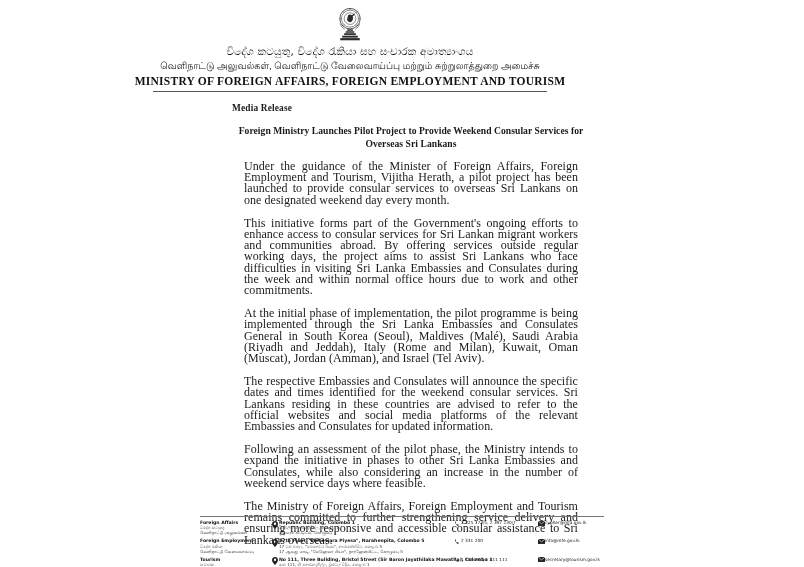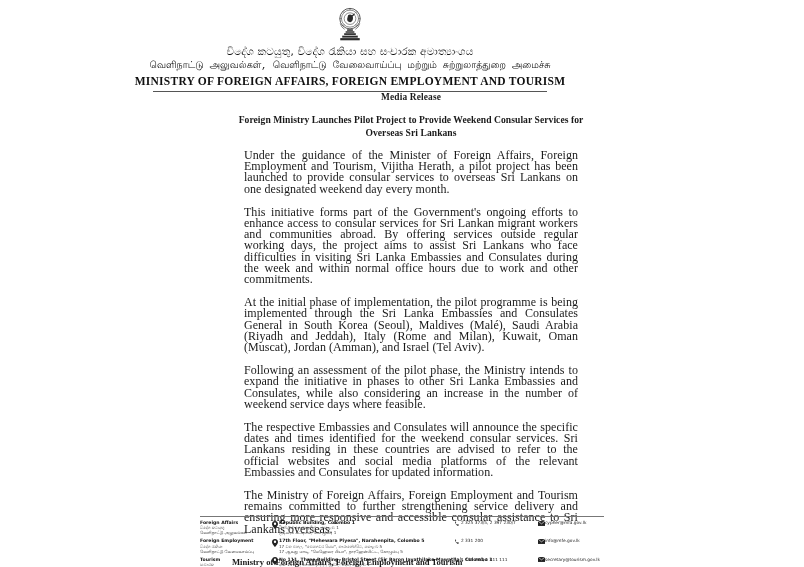--- a/index.html
+++ b/index.html
@@ -46,21 +46,21 @@
     color: #111;
     margin-top: 3px;
     line-height: 13px;
     font-family: "DejaVu Sans", sans-serif;
   }
   .lh-tamil {
     font-size: 9.5px;
     color: #111;
     margin-top: 2px;
     line-height: 12px;
-    font-family: Liberation Mono, monospace;
+    font-family: Liberation Sans, sans-serif;
     text-align: center;
   }
   .lh-english {
     font-size: 11.5px;
     font-weight: bold;
     letter-spacing: 0.25px;
     margin-top: 3px;
     color: #111;
   }
   .lh-rule {
@@ -69,23 +69,24 @@
     border-top: 1.3px solid #555;
   }
 
   
   .doc-col {
     width: 358px;
     margin: 0 auto;
     margin-left: 232px;
   }
   .media-release {
-    text-align: center;
+    text-align: left;
     font-weight: bold;
     font-size: 9.4px;
+    margin-top: 11px;
     letter-spacing: 0.15px;
   }
   .headline {
     text-align: center;
     font-weight: bold;
     font-size: 9.6px;
     line-height: 13px;
     margin-top: 11px;
     letter-spacing: 0.05px;
   }
@@ -226,22 +227,22 @@
   </div>
 
   <div class="doc-col">
 
     <div class="media-release">Media Release</div>
     <div class="headline">Foreign Ministry Launches Pilot Project to Provide Weekend Consular Services for Overseas Sri Lankans</div>
 
     <p class="body-par">Under the guidance of the Minister of Foreign Affairs, Foreign Employment and Tourism, Vijitha Herath, a pilot project has been launched to provide consular services to overseas Sri Lankans on one designated weekend day every month.</p>
     <p class="body-par">This initiative forms part of the Government's ongoing efforts to enhance access to consular services for Sri Lankan migrant workers and communities abroad. By offering services outside regular working days, the project aims to assist Sri Lankans who face difficulties in visiting Sri Lanka Embassies and Consulates during the week and within normal office hours due to work and other commitments.</p>
     <p class="body-par">At the initial phase of implementation, the pilot programme is being implemented through the Sri Lanka Embassies and Consulates General in South Korea (Seoul), Maldives (Malé), Saudi Arabia (Riyadh and Jeddah), Italy (Rome and Milan), Kuwait, Oman (Muscat), Jordan (Amman), and Israel (Tel Aviv).</p>
+    <p class="body-par">The respective Embassies and Consulates will announce the specific dates and times identified for the weekend consular services. Sri Lankans residing in these countries are advised to refer to the official websites and social media platforms of the relevant Embassies and Consulates for updated information.</p>
     <p class="body-par">Following an assessment of the pilot phase, the Ministry intends to expand the initiative in phases to other Sri Lanka Embassies and Consulates, while also considering an increase in the number of weekend service days where feasible.</p>
-    <p class="body-par">The respective Embassies and Consulates will announce the specific dates and times identified for the weekend consular services. Sri Lankans residing in these countries are advised to refer to the official websites and social media platforms of the relevant Embassies and Consulates for updated information.</p>
     <p class="body-par">The Ministry of Foreign Affairs, Foreign Employment and Tourism remains committed to further strengthening service delivery and ensuring more responsive and accessible consular assistance to Sri Lankans overseas.</p>
 
     <div class="sig">
       <div>Ministry of Foreign Affairs, Foreign Employment and Tourism</div>
       <div>Minister</div>
     </div>
   </div>
 
   <div class="footer">
     <div class="footer-rule"></div>

